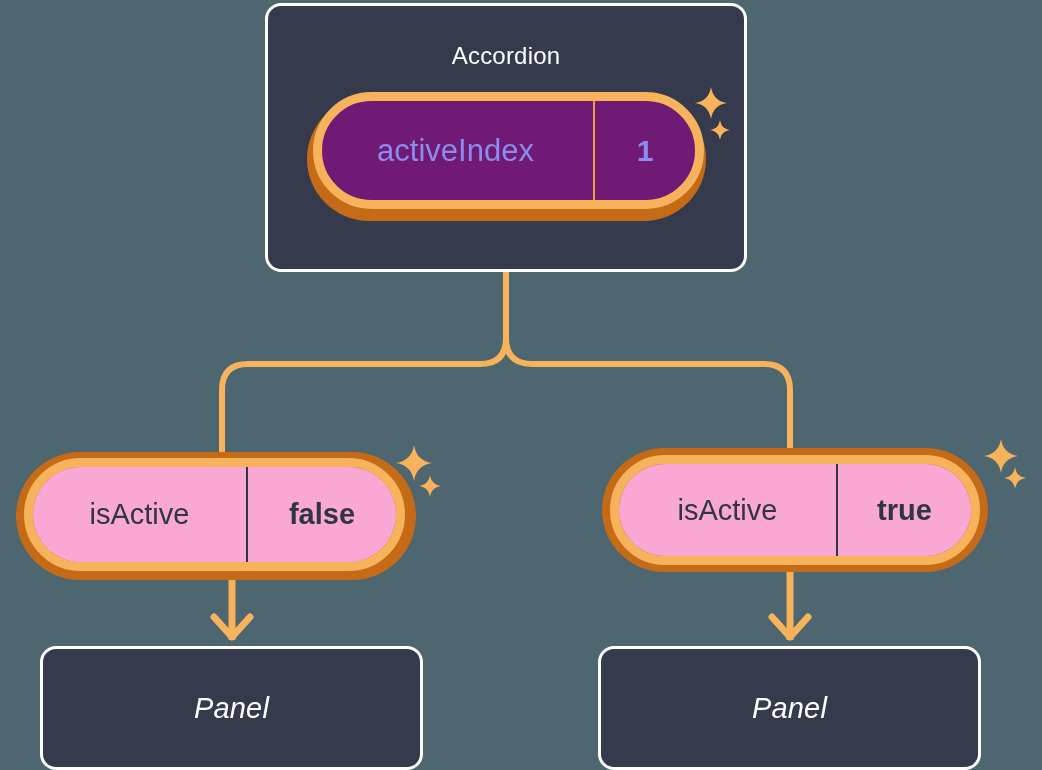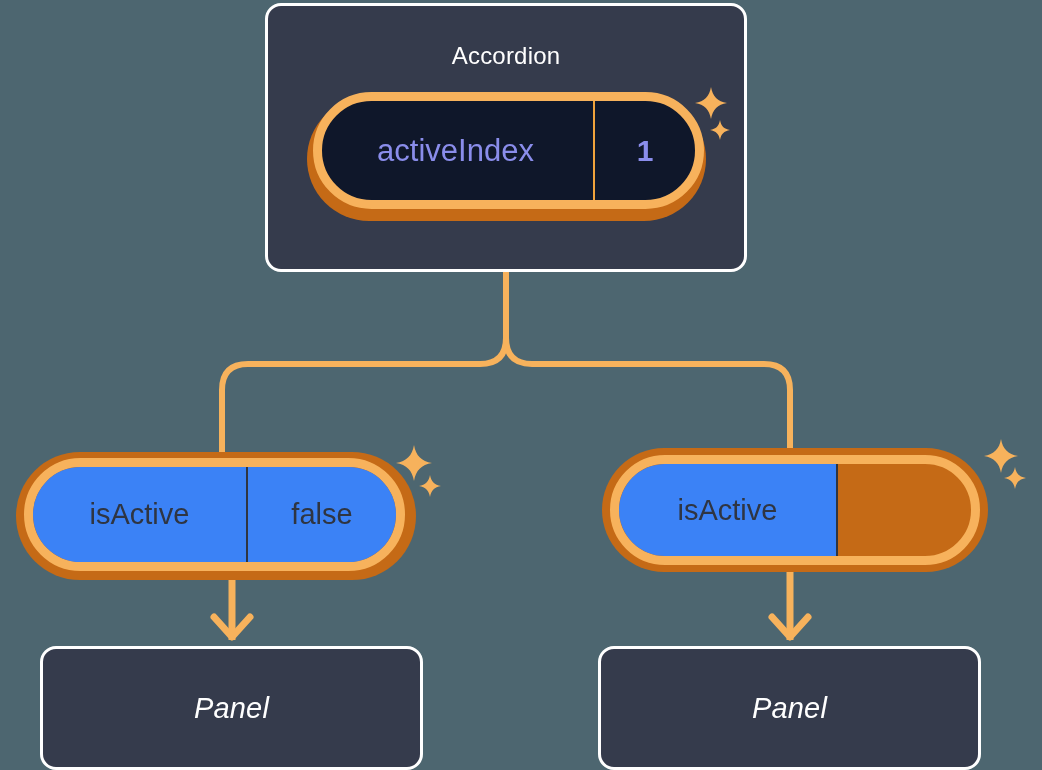--- a/index.html
+++ b/index.html
@@ -100,50 +100,50 @@
   }
 
   
   #accordion-pill-halo {
     left: 307px; top: 97px;
     width: 399px; height: 124px;
   }
   #accordion-pill-ring {
     left: 313px; top: 92px;
     width: 391px; height: 117px;
-    background: #0f172a;
+    background: #701a75;
   }
   #accordion-pill-ring .pill-key {
     width: 273px;
     color: #8a8deb;
     font-size: 31px;
     font-weight: 400;
     border-right: 2px solid #f0a33c;
     padding-right: 4px;
   }
   #accordion-pill-ring .pill-val {
     flex: 1;
     color: #8a8deb;
     font-size: 30px;
     font-weight: bold;
   }
 
   
   .pill-purple .pill-key,
   .pill-purple .pill-val {
-    background: #3b82f6;
+    background: #f9a8d4;
     color: #2f3542;
   }
   .pill-purple .pill-key {
     font-size: 29px;
     font-weight: 400;
   }
   .pill-purple .pill-val {
     font-size: 29px;
-    font-weight: normal;
+    font-weight: bold;
   }
   .pill-purple .pill-key { border-right: 2px solid #2f3542; }
 
   #pill-left-halo  { left: 16px;  top: 452px; width: 400px; height: 128px; }
   #pill-left-ring  { left: 24px;  top: 458px; width: 381px; height: 113px; }
   #pill-left-ring .pill-key { width: 215px; }
   #pill-left-ring .pill-val { flex: 1; }
 
   #pill-right-halo { left: 602px; top: 448px; width: 386px; height: 124px; }
   #pill-right-ring { left: 610px; top: 455px; width: 370px; height: 110px; }
@@ -216,20 +216,21 @@
     </svg>
   </div>
 
   <div id="panel-left" class="card panel-card">
     <div class="card-title">Panel</div>
   </div>
 
   <div id="pill-right-halo" class="pill-halo"></div>
   <div id="pill-right-ring" class="pill-ring pill-purple">
     <div class="pill-key">isActive</div>
+    <div class="pill-val">true</div>
   </div>
 
   <div class="sparkle" style="left:983px; top:438px;">
     <svg width="36" height="36" viewBox="0 0 36 36">
       <path d="M18 1 C19.7 11 25 16.3 35 18 C25 19.7 19.7 25 18 35 C16.3 25 11 19.7 1 18 C11 16.3 16.3 11 18 1 Z" fill="#f7b25c"></path>
     </svg>
   </div>
   <div class="sparkle" style="left:1003px; top:466px;">
     <svg width="24" height="24" viewBox="0 0 24 24">
       <path d="M12 1 C13.1 7.6 16.4 10.9 23 12 C16.4 13.1 13.1 16.4 12 23 C10.9 16.4 7.6 13.1 1 12 C7.6 10.9 10.9 7.6 12 1 Z" fill="#f7b25c"></path>

